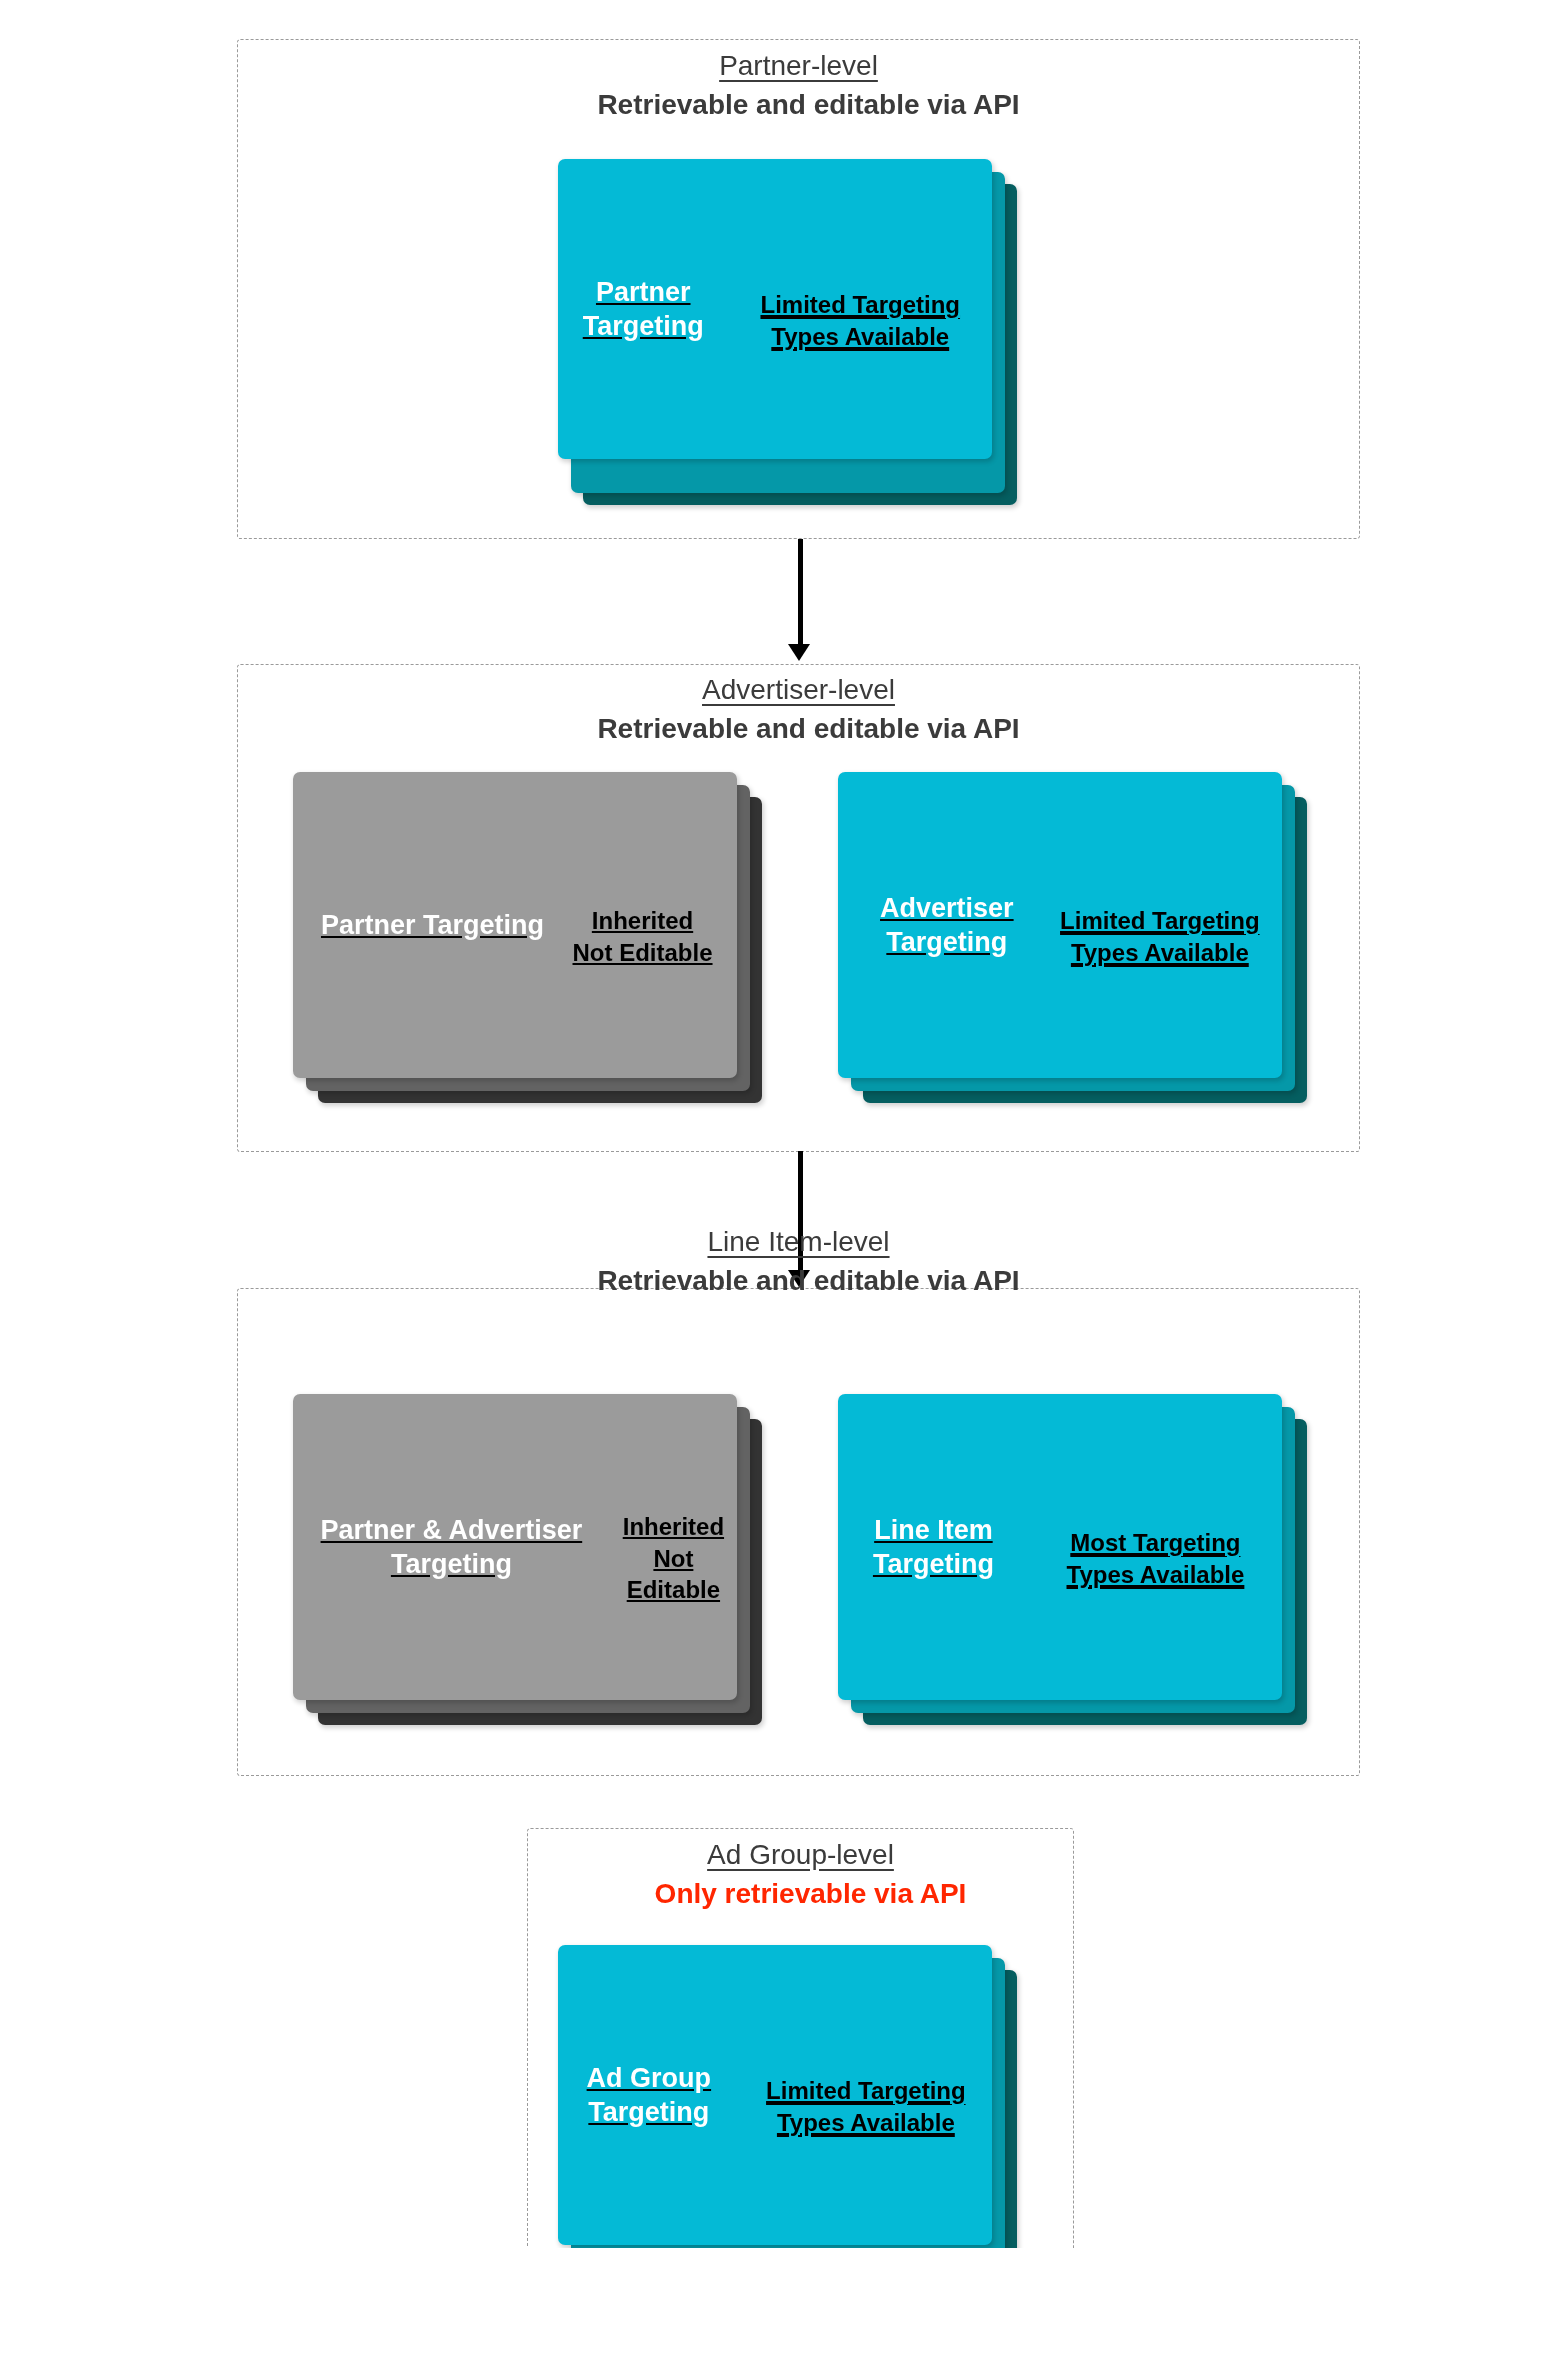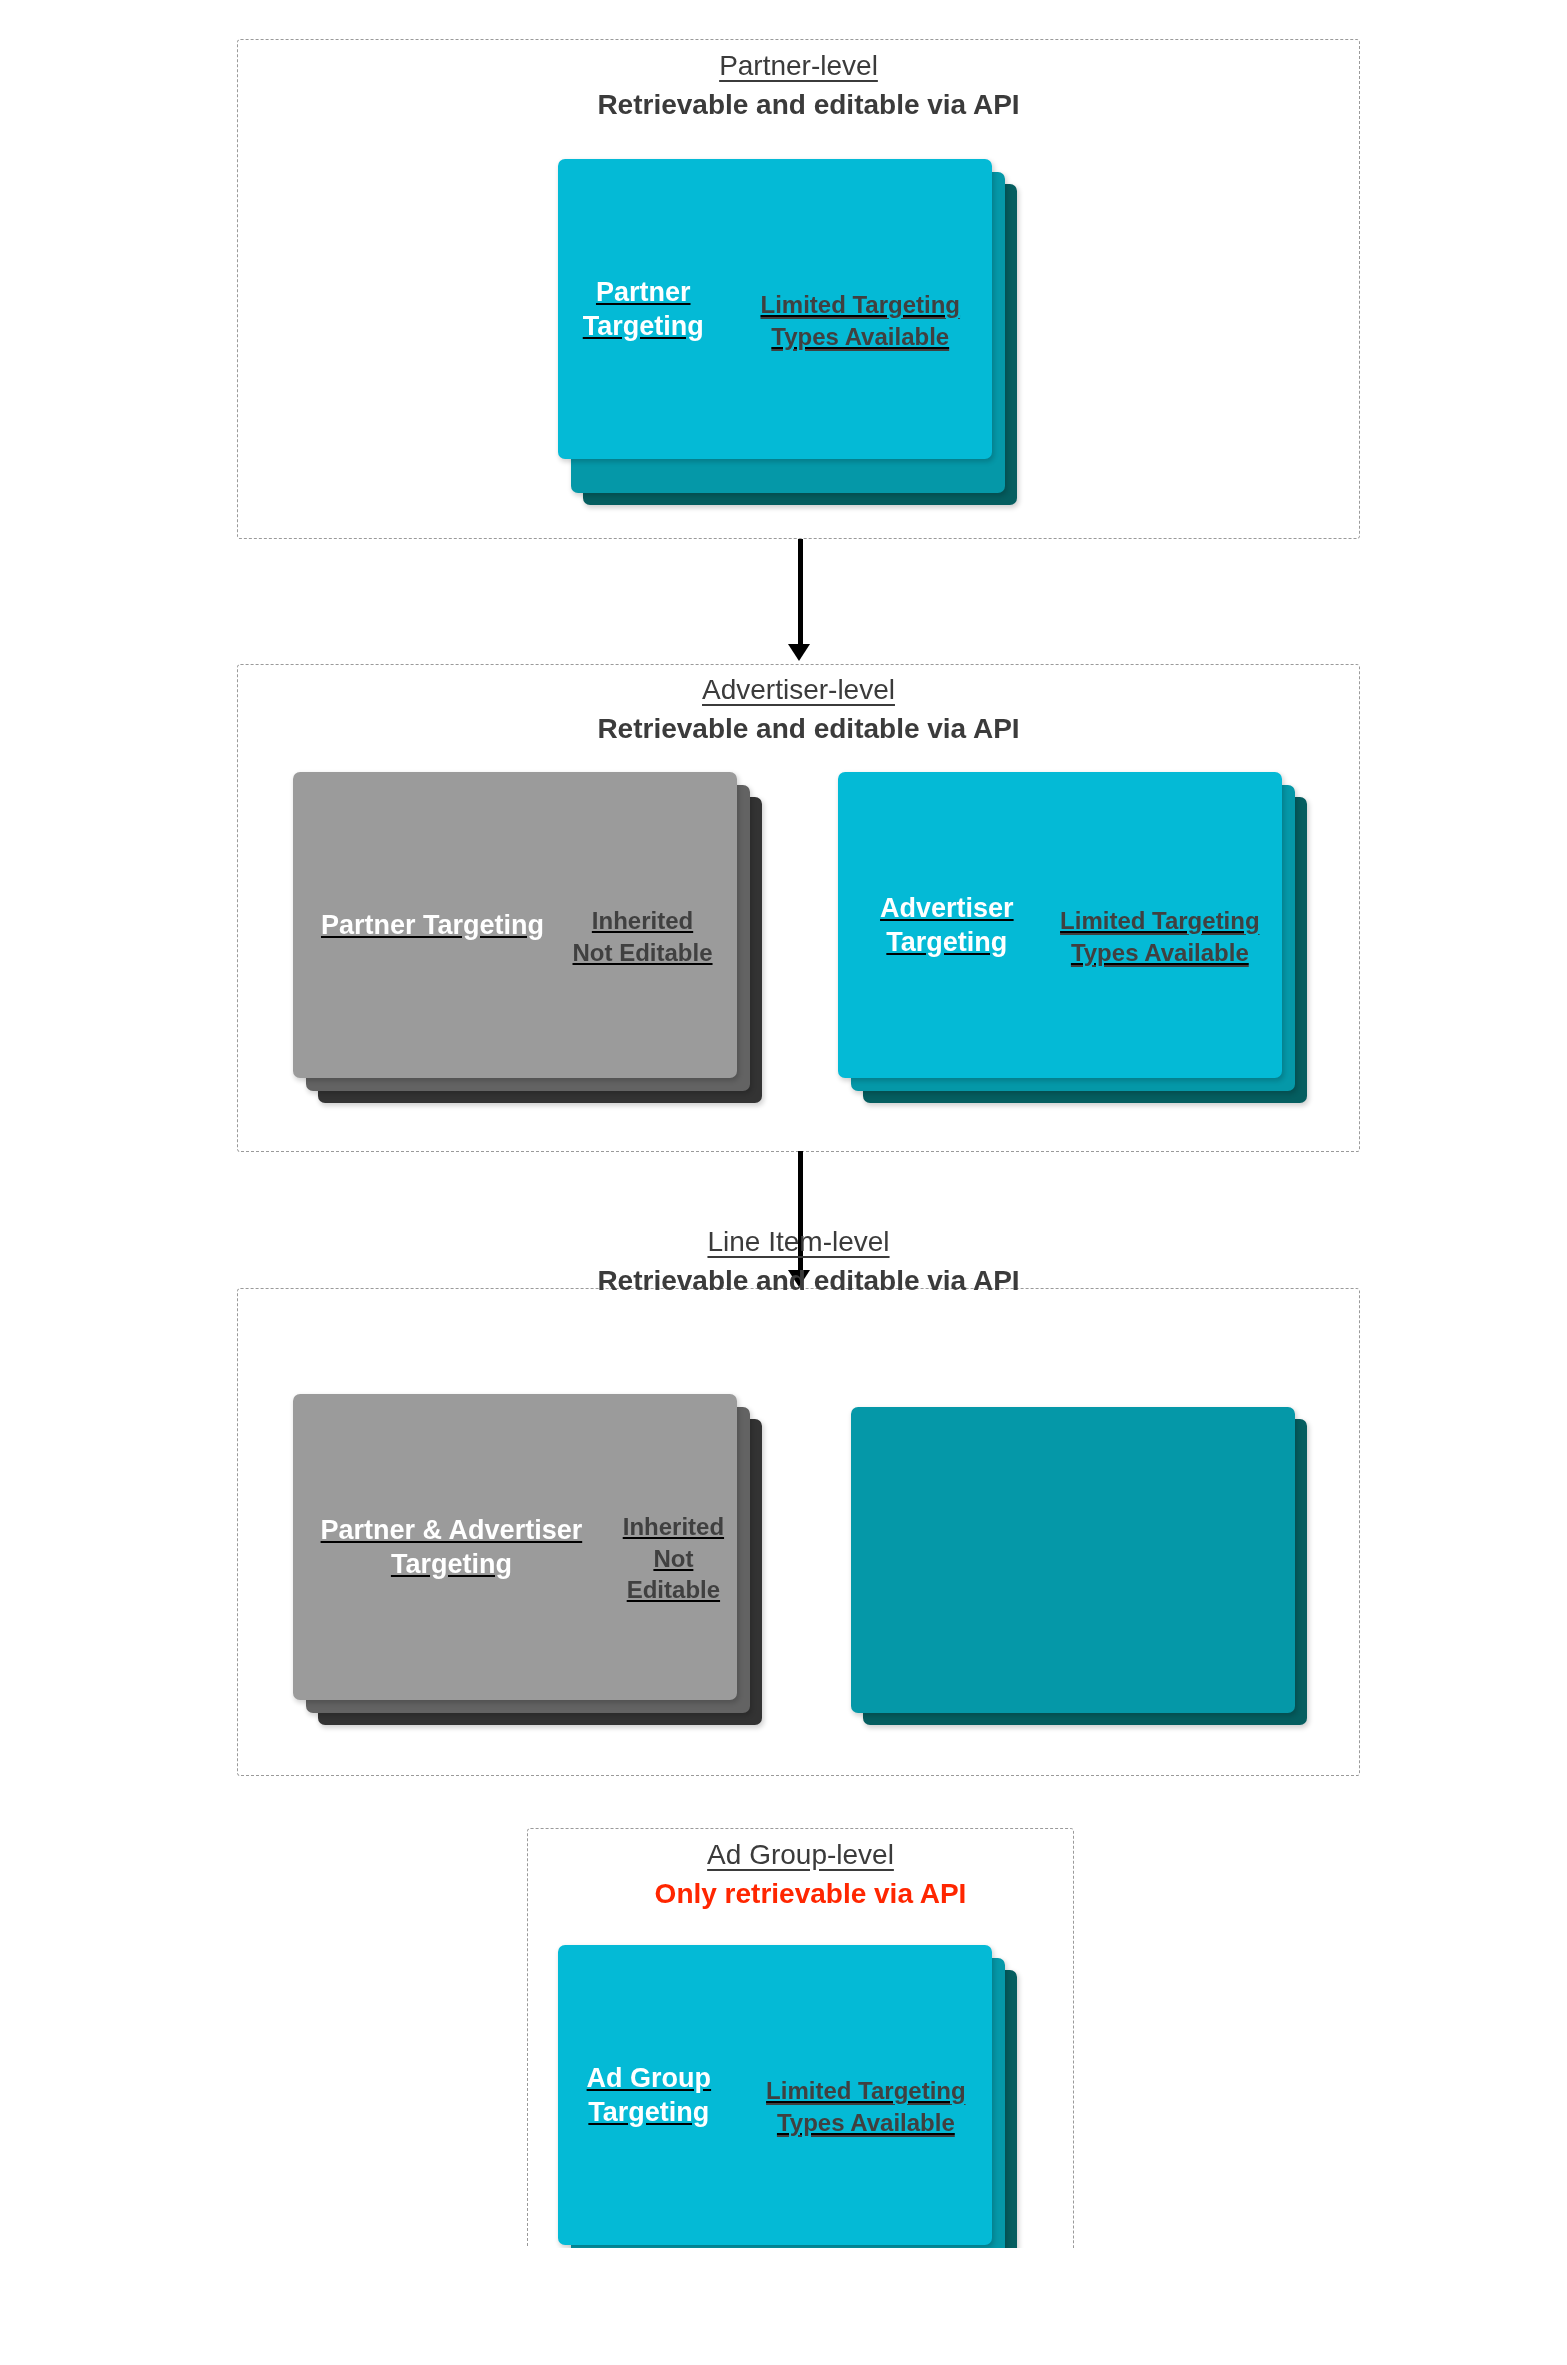--- a/index.html
+++ b/index.html
@@ -76,21 +76,21 @@
   .card-title {
     font-size: 27px;
     font-weight: bold;
     color: #ffffff;
     line-height: 1.26;
     padding: 0 16px;
   }
   .card-note {
     font-size: 24px;
     font-weight: bold;
-    color: #404040;
+    color: #000000;
     line-height: 1.32;
     margin-top: 23px;
     padding: 0 12.5px;
   }
   .card-note.underlined {
     text-decoration: underline;
     text-underline-offset: 3.6px;
   }
 
   
@@ -180,20 +180,24 @@
     <div class="layer front" style="left:0px; top:0px; width:444px; height:306px; background:#9b9b9b;align-items:center;">
       <div class="card-title">Partner &amp; Advertiser Targeting</div>
       <div class="card-note" style="white-space:pre-line;">Inherited
 Not Editable</div>
     </div>
   </div>
 
   <div class="stack" style="left:838px; top:1394px; width:482px; height:357px;">
     <div class="layer back" style="left:25px; top:25px; width:444px; height:306px; background:#055e60;"></div>
     <div class="layer mid" style="left:12.5px; top:12.5px; width:444px; height:306px; background:#0598a8;"></div>
+    <div class="layer front" style="left:0px; top:0px; width:444px; height:306px; background:#04bad6;">
+      <div class="card-title">Line Item Targeting</div>
+      <div class="card-note underlined">Most Targeting Types Available</div>
+    </div>
   </div>
 
   <div class="level-box" style="left:527px; top:1828px; width:547px; height:498px;"></div>
 
   <div class="level-heading" style="left:527px; top:1839px; width:547px;">
     <span class="level-title">Ad Group-level</span>
     <span class="level-sub warn">Only retrievable via API</span>
   </div>
 
   <div class="stack" style="left:558px; top:1945px; width:482px; height:357px;">

